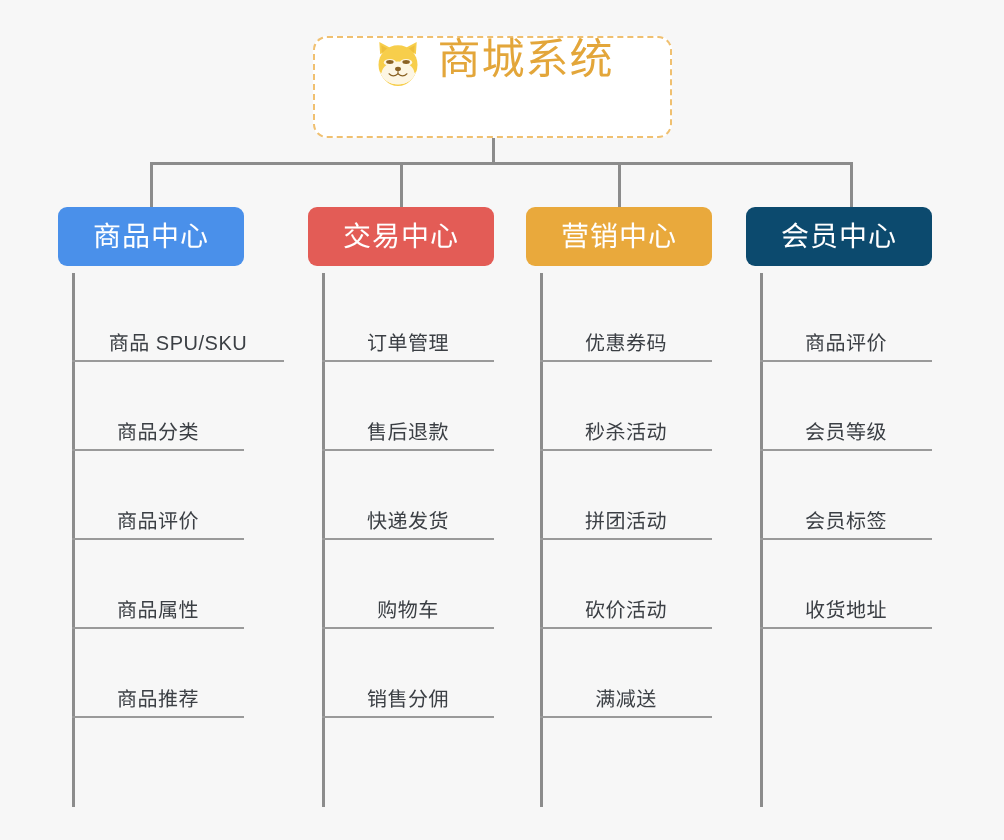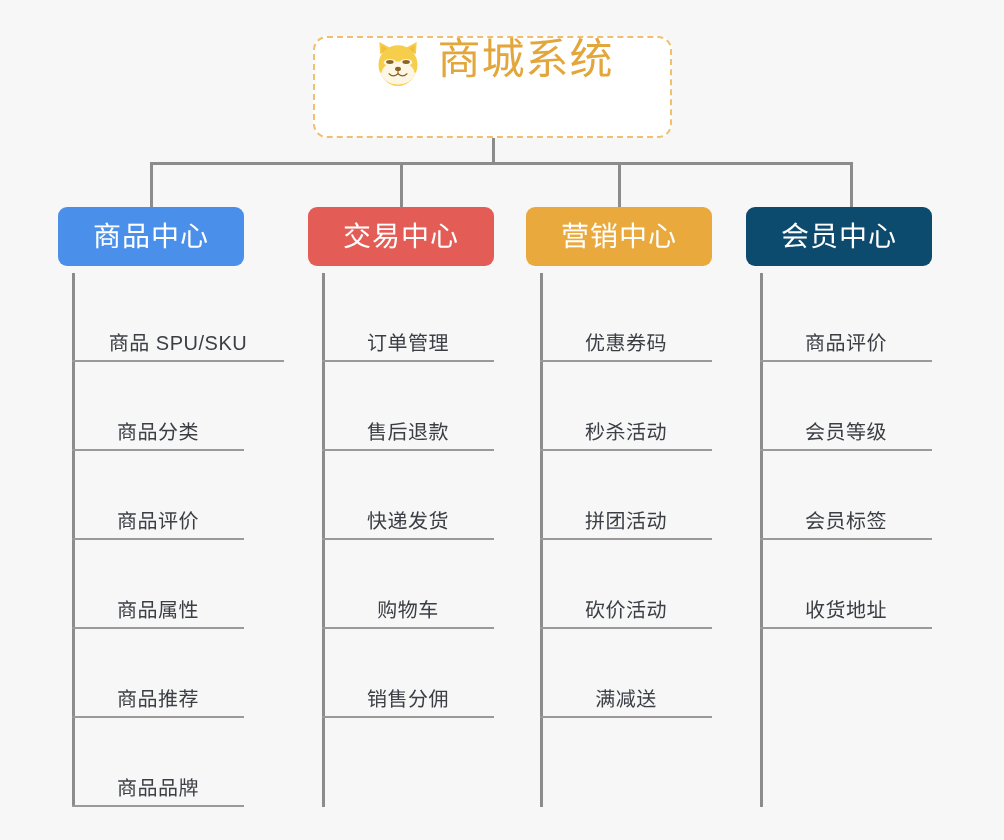--- a/index.html
+++ b/index.html
@@ -171,23 +171,20 @@
       </div>
       <div class="leaf">
         <span class="leaf-label">商品评价</span>
       </div>
       <div class="leaf">
         <span class="leaf-label">商品属性</span>
       </div>
       <div class="leaf">
         <span class="leaf-label">商品推荐</span>
       </div>
-      <div class="leaf">
-        <span class="leaf-label">商品品牌</span>
-      </div>
     </div>
   </div>
 
   <div class="branch" style="left:308px; top:207px;">
     <div class="cat-box" style="background:#e35c56;text-align:right;">
       <span class="cat-label">交易中心</span>
     </div>
     <div class="trunk" style="height:534px;"></div>
     <div class="leaves">
       <div class="leaf">

